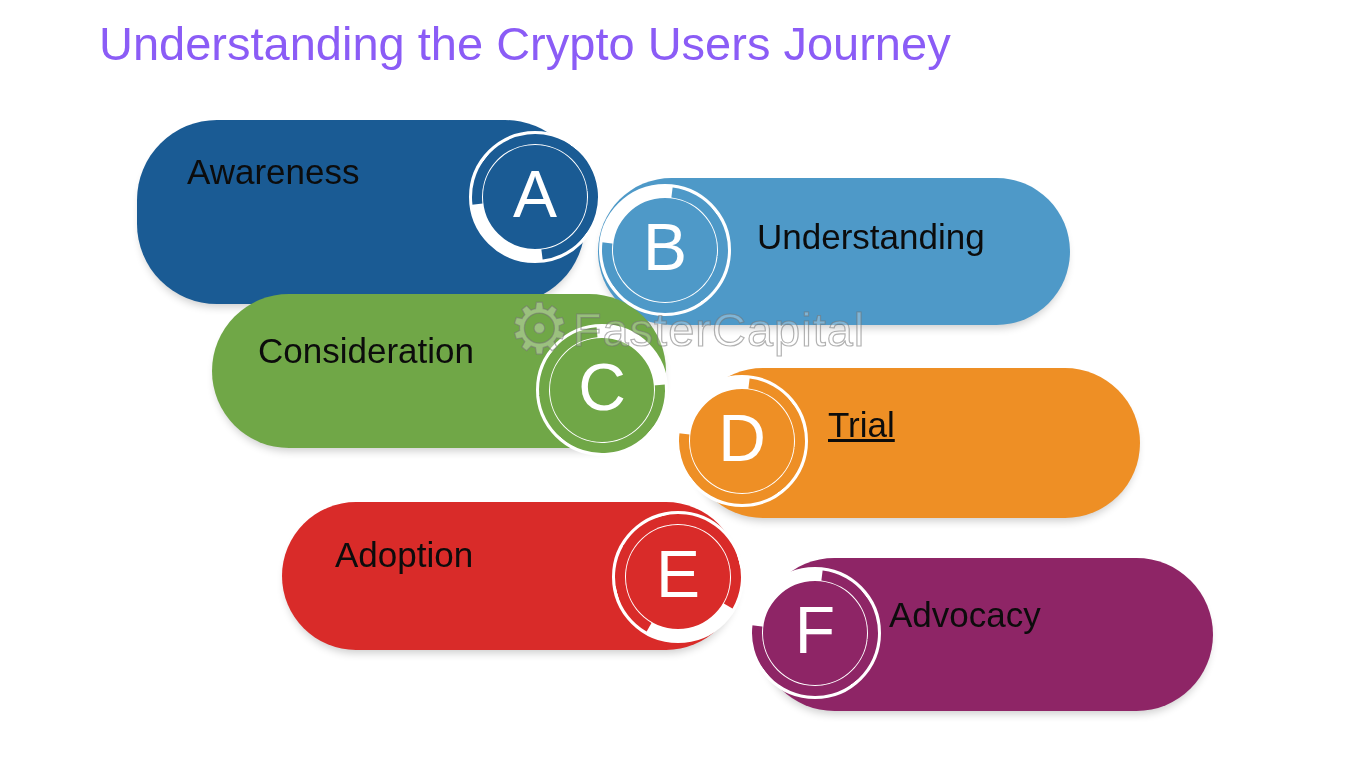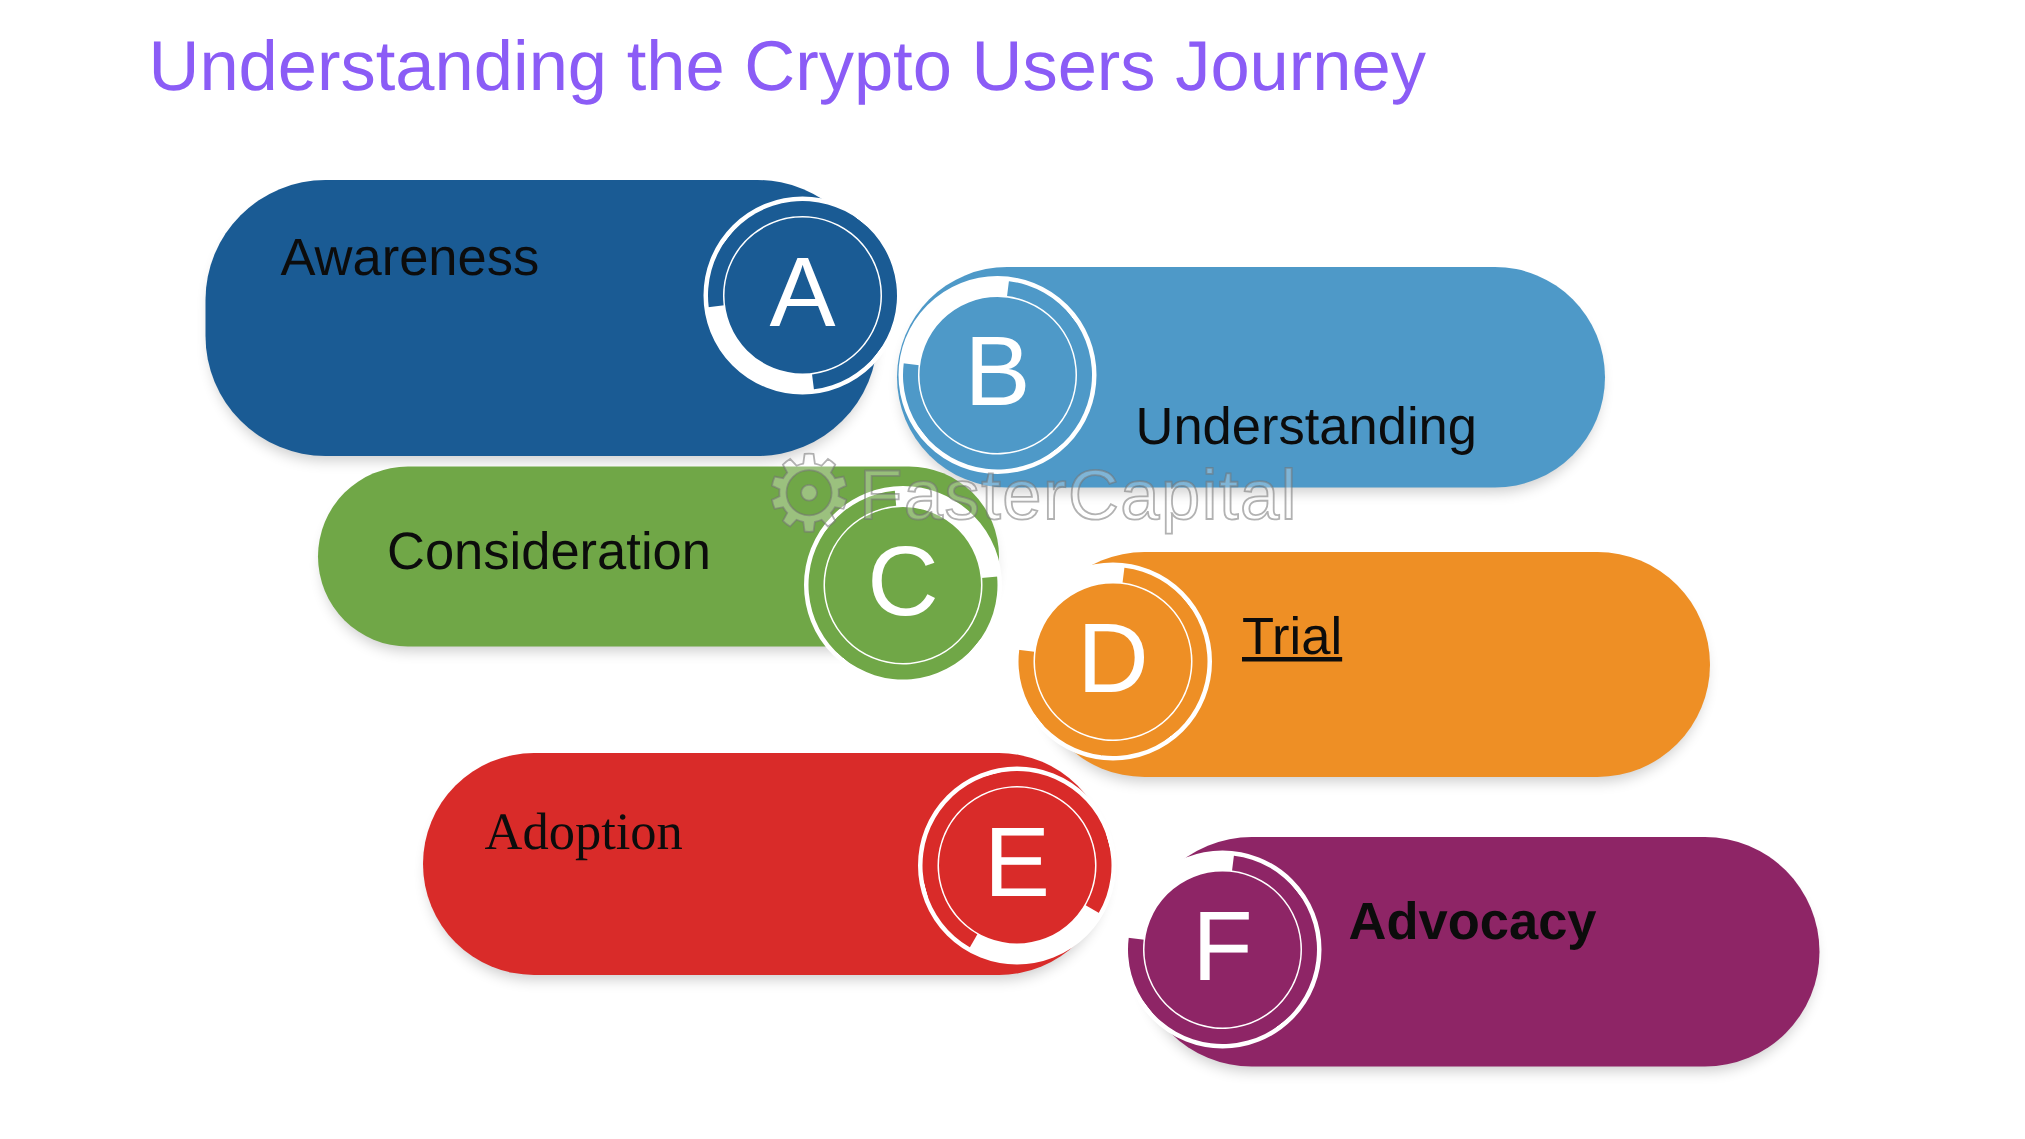--- a/index.html
+++ b/index.html
@@ -43,45 +43,45 @@
   }
 
   
   .sA .pill  {left:137px;top:120px;width:448px;height:184px;z-index:1;}
   .sA .label {left:50px;top:31px;}
   .sA .badge {left:469px;top:131px;z-index:11;}
   .sA .badge::before{border-bottom-color:transparent;transform:rotate(38deg);}
 
   
   .sB .pill  {left:598px;top:178px;width:472px;height:147px;z-index:2;}
-  .sB .label {left:159px;top:38px;margin-top:48px;}
+  .sB .label {left:159px;top:38px;}
   .sB .badge {left:599px;top:184px;z-index:12;}
   .sB .badge::before{border-top-color:transparent;transform:rotate(-38deg);}
 
   
-  .sC .pill  {left:212px;top:311px;width:454px;height:120px;z-index:3;text-align:right;}
+  .sC .pill  {left:212px;top:294px;width:454px;height:154px;z-index:3;text-align:right;}
   .sC .label {left:46px;top:36px;}
   .sC .badge {left:536px;top:324px;z-index:13;}
   .sC .badge::before{border-top-color:transparent;transform:rotate(40deg);}
 
   
   .sD .pill  {left:688px;top:368px;width:452px;height:150px;z-index:4;}
   .sD .label {left:140px;top:36px;text-decoration:underline;}
   .sD .badge {left:676px;top:375px;z-index:14;}
   .sD .badge::before{border-top-color:transparent;transform:rotate(-38deg);}
 
   
   .sE .pill  {left:282px;top:502px;width:458px;height:148px;z-index:5;}
-  .sE .label {left:41px;top:32px;font-family:Liberation Serif, serif;}
+  .sE .label {left:53px;top:32px;}
   .sE .badge {left:612px;top:511px;z-index:15;}
   .sE .badge::before{border-bottom-color:transparent;transform:rotate(-15deg);}
 
   
   .sF .pill  {left:758px;top:558px;width:455px;height:153px;z-index:6;}
-  .sF .label {left:141px;top:36px;font-weight:bold;}
+  .sF .label {left:131px;top:36px;}
   .sF .badge {left:749px;top:567px;z-index:16;}
   .sF .badge::before{border-top-color:transparent;transform:rotate(-38deg);}
 
   
   .watermark{
     position:absolute;left:508px;top:294px;z-index:30;
     display:flex;align-items:center;pointer-events:none;
   }
   .wm-gear{
     font-size:70px;line-height:70px;

